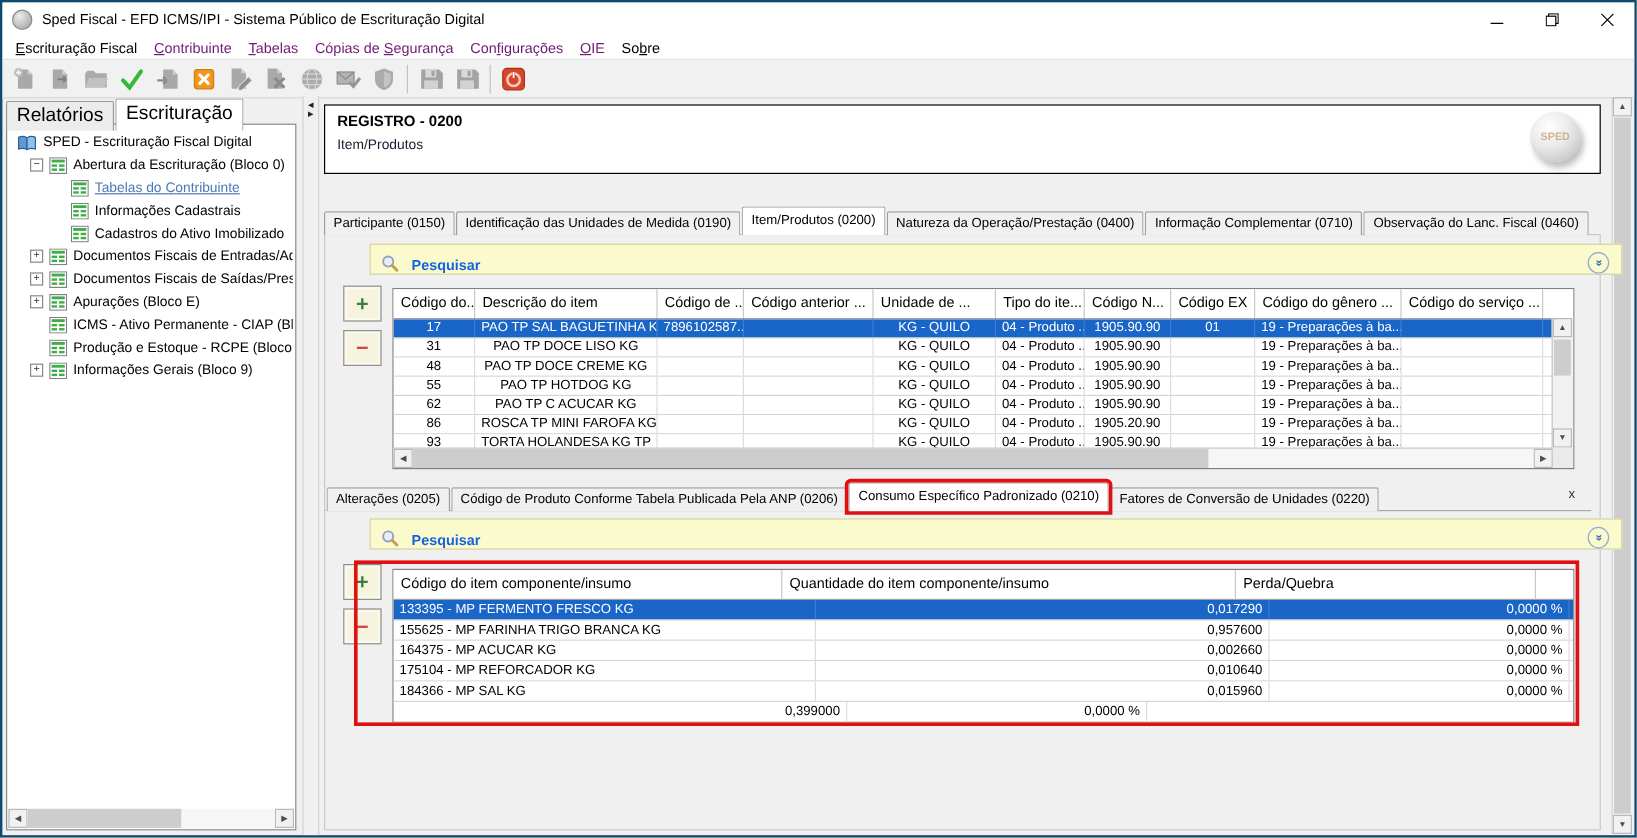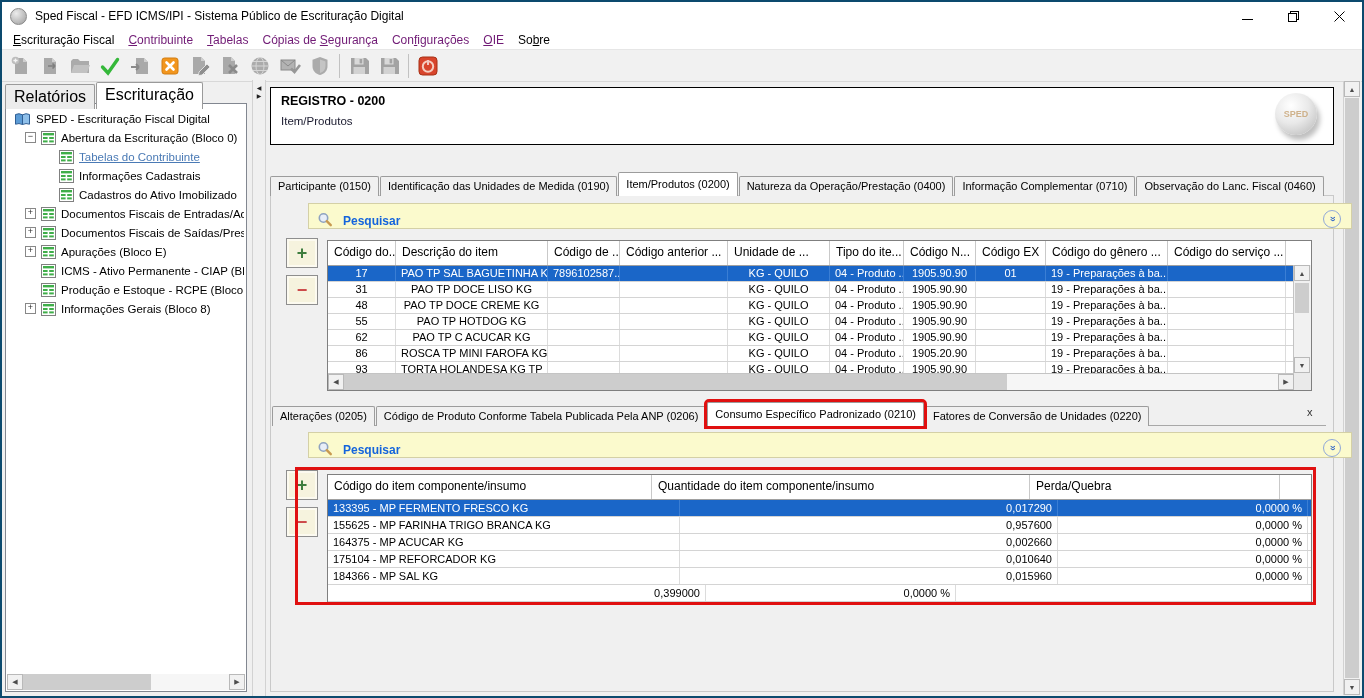--- a/index.html
+++ b/index.html
@@ -403,21 +403,21 @@
             <span class="ticon">
               <svg width="15" height="14" viewBox="0 0 15 14">
                 <rect x="0.5" y="0.5" width="14" height="13" fill="#fff" stroke="#808080"></rect>
                 <rect x="2" y="2" width="11" height="2.4" fill="#3fae49"></rect>
                 <rect x="2" y="6" width="4.6" height="2" fill="#3fae49"></rect>
                 <rect x="8.2" y="6" width="4.6" height="2" fill="#3fae49"></rect>
                 <rect x="2" y="9.4" width="4.6" height="2" fill="#3fae49"></rect>
                 <rect x="8.2" y="9.4" width="4.6" height="2" fill="#3fae49"></rect>
               </svg>
             </span>
-            <span class="tlabel">Informações Gerais (Bloco 8)</span>
+            <span class="tlabel">Informações Gerais (Bloco 9)</span>
           </div>
         </div>
       <div class="tree-hscroll">
         <div class="sb-btn">◀</div>
         <div class="sb-track">
           <div class="sb-thumb" style="left:0;top:0;bottom:0;width:62%;"></div>
         </div>
         <div class="sb-btn">▶</div>
       </div>
     </div>

